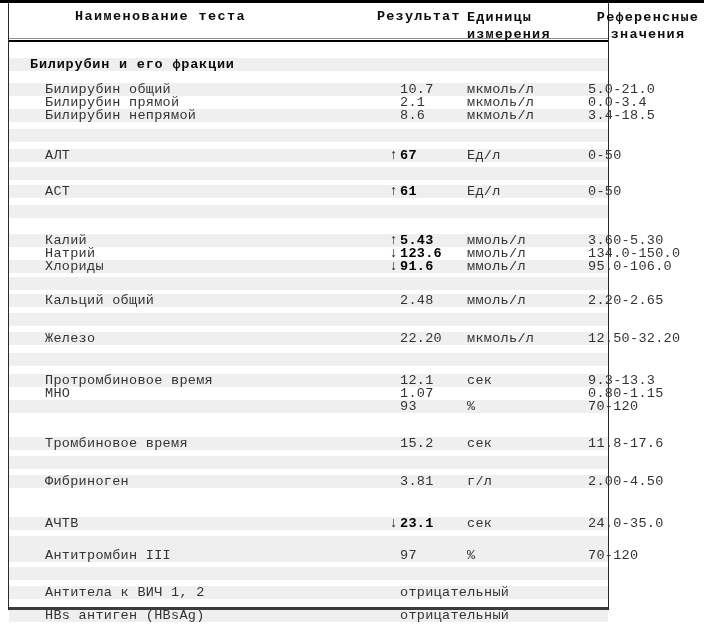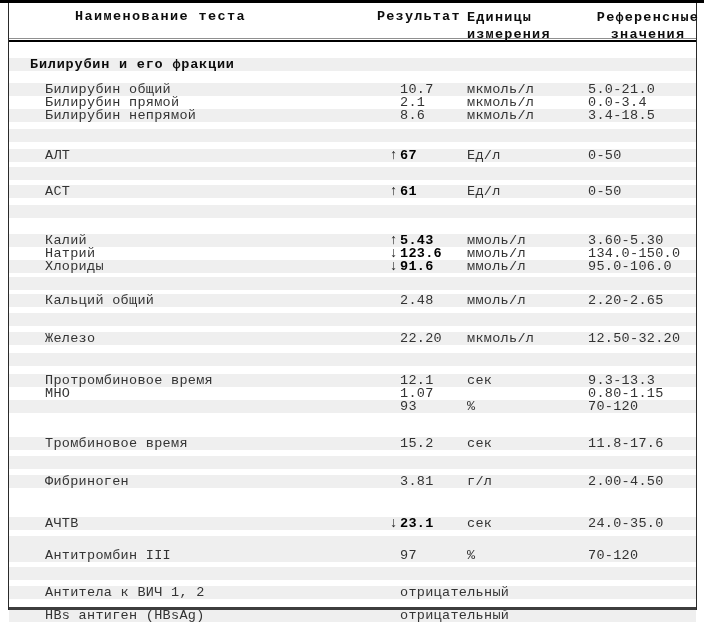--- a/index.html
+++ b/index.html
@@ -13,21 +13,21 @@
     font-size: 13.5px;
     color: #333333;
     letter-spacing: 0.3px;
   }
   .top-rule {
     position: absolute; left: 0; top: 0;
     width: 704px; height: 3px; background: #000000;
   }
   .frame {
     position: absolute; left: 8px; top: 3px;
-    width: 689px; height: 607px;
+    width: 601px; height: 607px;
     border-left: 1px solid #2a2a2a;
     border-right: 1px solid #2a2a2a;
     box-sizing: border-box;
   }
   .thead { position: relative; height: 35px; font-weight: bold; color: #0d0d0d; }
   .h-name   { position: absolute; left: 66px;  top: 6px; letter-spacing: 1.4px; white-space: nowrap; }
   .h-result { position: absolute; left: 368px; top: 6px; letter-spacing: 1.2px; white-space: nowrap; }
   .h-units  { position: absolute; left: 458px; top: 6px; letter-spacing: 1.2px; line-height: 17px; }
   .h-units span { display: block; }
   .h-ref    { position: absolute; left: 583px; top: 6px; width: 112px; text-align: center;

